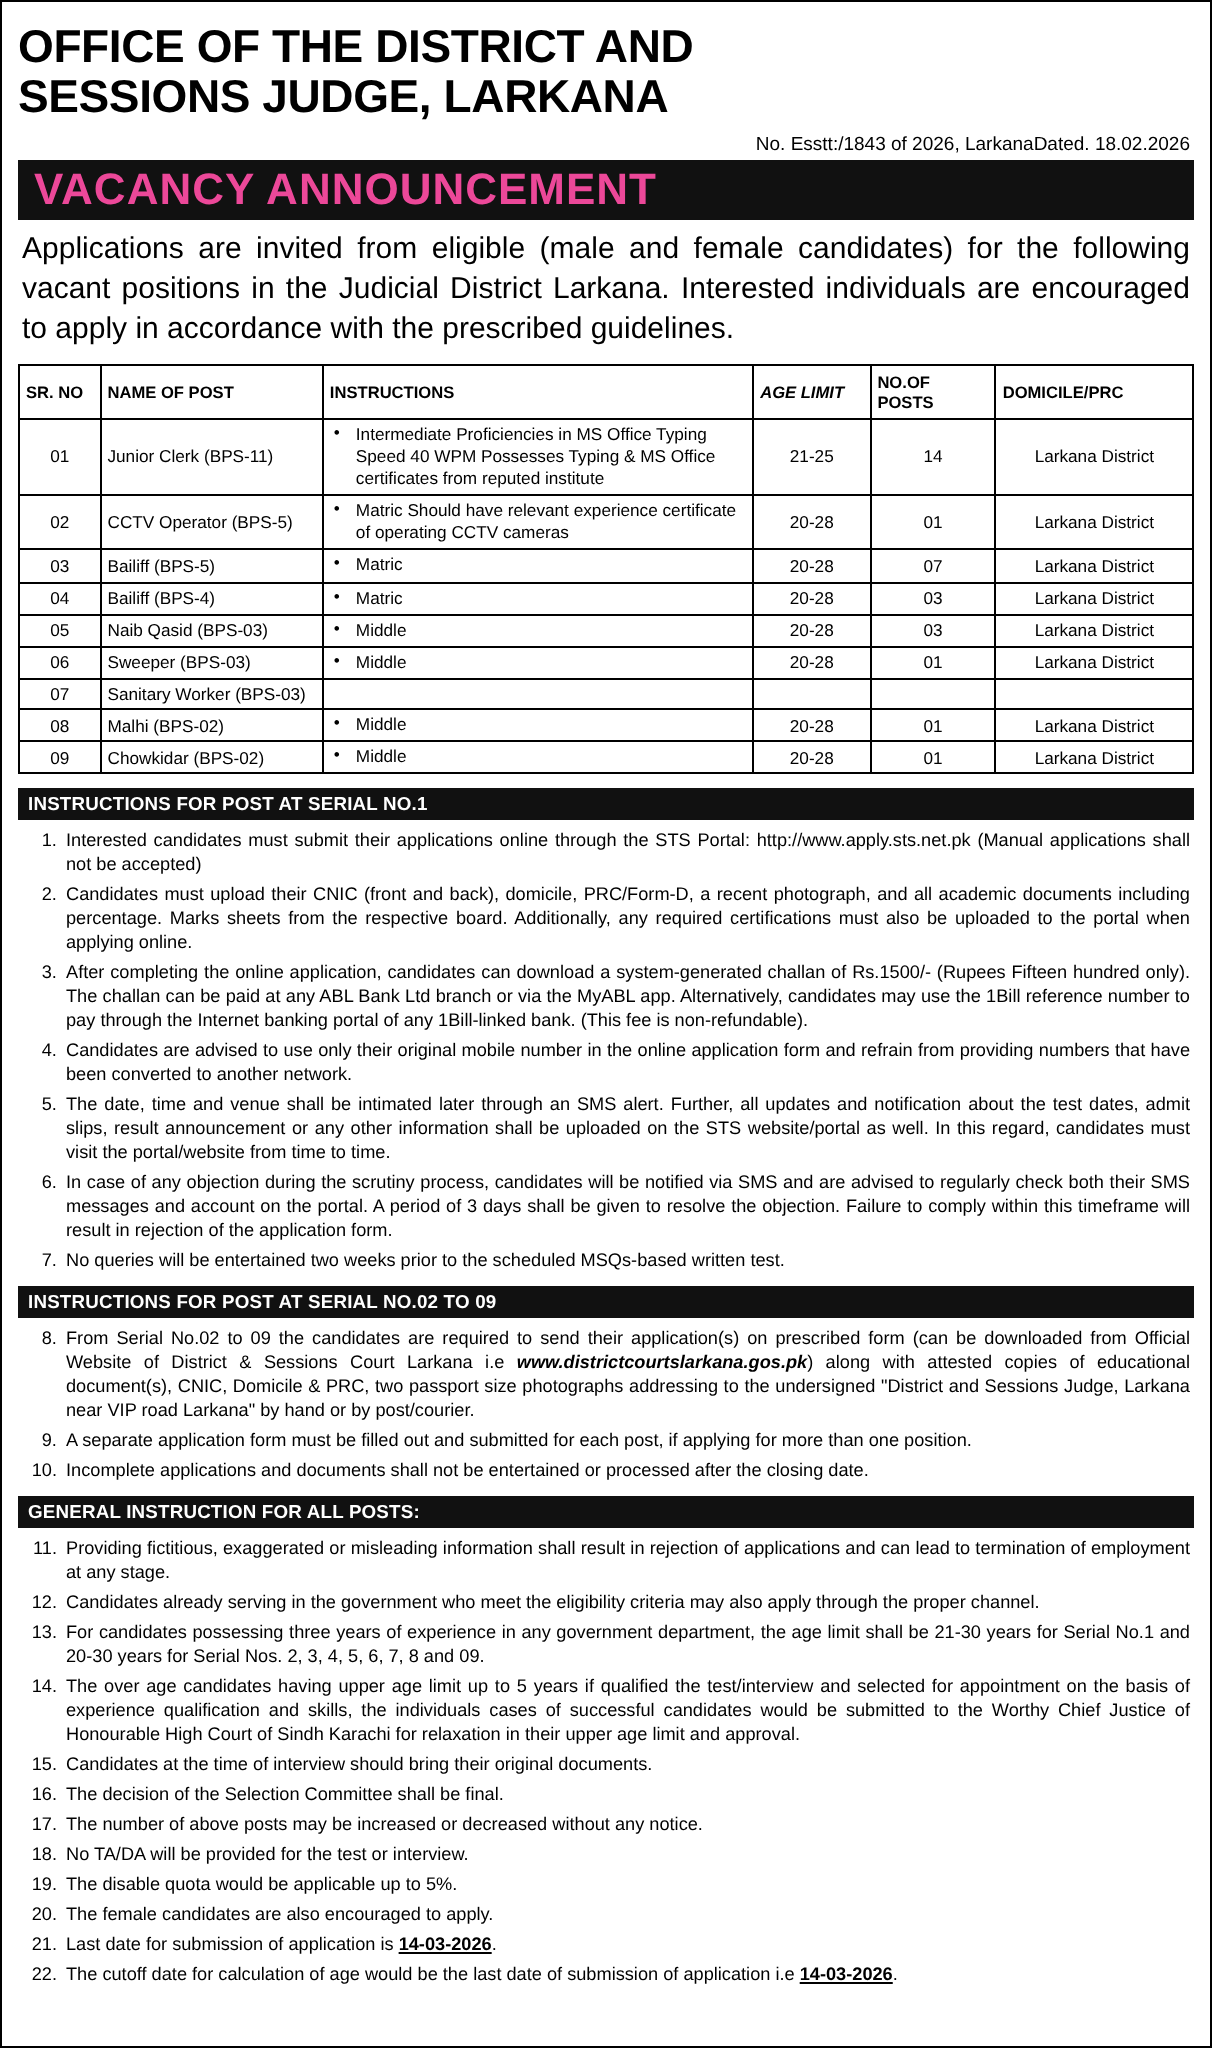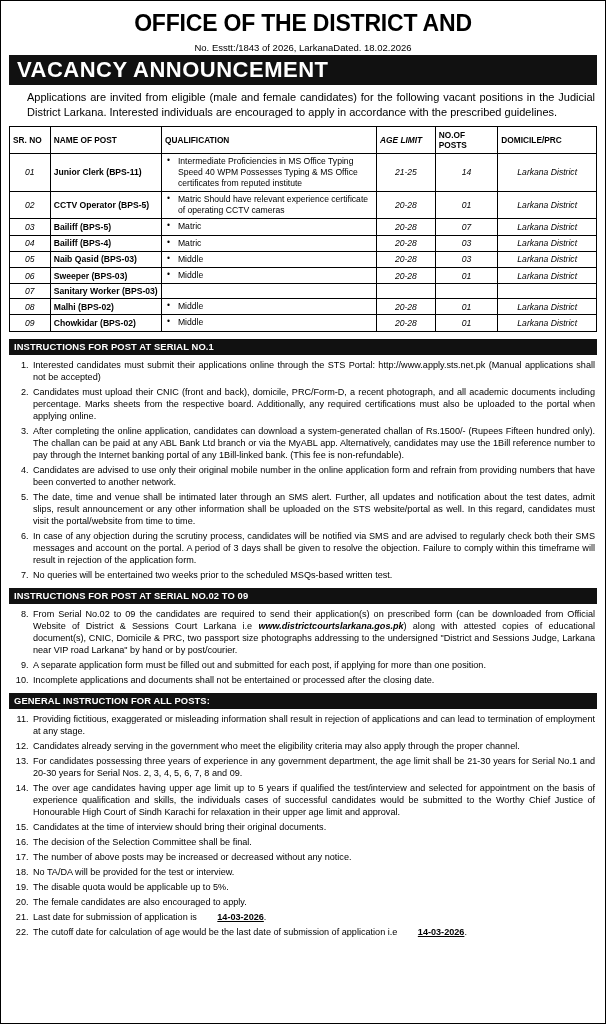--- a/index.html
+++ b/index.html
@@ -16,53 +16,53 @@
   }
   .page {
     width: 606px;
     min-height: 1024px;
     box-sizing: border-box;
     padding: 6px 8px 10px 8px;
     border: 1px solid #000;
     position: relative;
   }
   .office-title {
-    text-align: center;
+    text-align: left;
     font-weight: bold;
     font-size: 23px;
     line-height: 1.08;
     letter-spacing: -0.2px;
     margin: 4px 0 2px 0;
     font-family: "Liberation Sans", sans-serif;
   }
   .office-title .l1 { display: block; }
   .office-title .l2 { display: block; }
   .meta-row {
     display: flex;
-    justify-content: center;
+    justify-content: flex-end;
     align-items: baseline;
     font-size: 9.5px;
     margin: 6px 2px 2px 2px;
   }
   .ribbon-wrap {
     margin: 2px 0 4px 0;
   }
   .ribbon {
     background: #111111;
-    color: #ffffff;
+    color: #ec4899;
     font-weight: bold;
     font-size: 22px;
     letter-spacing: 0.5px;
     padding: 3px 8px 4px 8px;
     line-height: 1.05;
   }
   .intro {
-    font-size: 11px;
+    font-size: 15px;
     line-height: 1.35;
-    margin: 5px 2px 6px 18px;
+    margin: 5px 2px 6px 2px;
     text-align: justify;
   }
   table.vac {
     width: 100%;
     border-collapse: collapse;
     font-size: 8.6px;
   }
   table.vac th, table.vac td {
     border: 1px solid #000;
     padding: 2px 3px;
@@ -73,22 +73,22 @@
     font-size: 8.3px;
     text-align: left;
     padding: 3px;
   }
   .col-sr { width: 34px; text-align: center; }
   .col-post { width: 105px; }
   .col-qual { width: 210px; }
   .col-age { width: 52px; text-align: center; font-style: italic; }
   .col-posts { width: 56px; text-align: center; }
   .col-dom { width: 92px; text-align: center; }
-  td.c { text-align: center; font-style: italic; }
-  td.post { font-weight: bold; font-size: 8.6px; }
+  td.c { text-align: center; }
+  td.post { font-weight: normal; font-size: 8.6px; }
   ul.q {
     margin: 0;
     padding-left: 11px;
     list-style: none;
   }
   ul.q li {
     position: relative;
     line-height: 1.3;
     padding-left: 2px;
   }
@@ -112,49 +112,50 @@
     padding-left: 22px;
     font-size: 9.1px;
     line-height: 1.32;
   }
   ol.instr li {
     margin-bottom: 3px;
     text-align: justify;
     padding-left: 2px;
   }
   .italic-bold { font-weight: bold; font-style: italic; }
-  .under-bold { font-weight: bold; text-decoration: underline; margin-left: 18px; }
+  .under-bold { font-weight: bold; text-decoration: underline; }
   .footer-space { height: 2px; }
 </style>
 </head>
 <body>
 
 <div class="page">
 
   <div class="office-title">
     <span class="l1">OFFICE OF THE DISTRICT AND</span>
+    <span class="l2">SESSIONS JUDGE, LARKANA</span>
   </div>
 
   <div class="meta-row">
     <span>No. Esstt:/1843 of 2026, Larkana</span>
     <span>Dated. 18.02.2026</span>
   </div>
 
   <div class="ribbon-wrap">
     <div class="ribbon">VACANCY ANNOUNCEMENT</div>
   </div>
 
   <div class="intro">Applications are invited from eligible (male and female candidates) for the following vacant positions in the Judicial District Larkana. Interested individuals are encouraged to apply in accordance with the prescribed guidelines.</div>
 
   <table class="vac">
     <thead>
       <tr>
         <th class="col-sr">SR. NO</th>
         <th class="col-post">NAME OF POST</th>
-        <th class="col-qual">QUALIFICATION</th>
+        <th class="col-qual">INSTRUCTIONS</th>
         <th class="col-age">AGE LIMIT</th>
         <th class="col-posts">NO.OF POSTS</th>
         <th class="col-dom">DOMICILE/PRC</th>
       </tr>
     </thead>
     <tbody>
       <tr>
         <td class="c">01</td>
         <td class="post">Junior Clerk (BPS-11)</td>
         <td>

